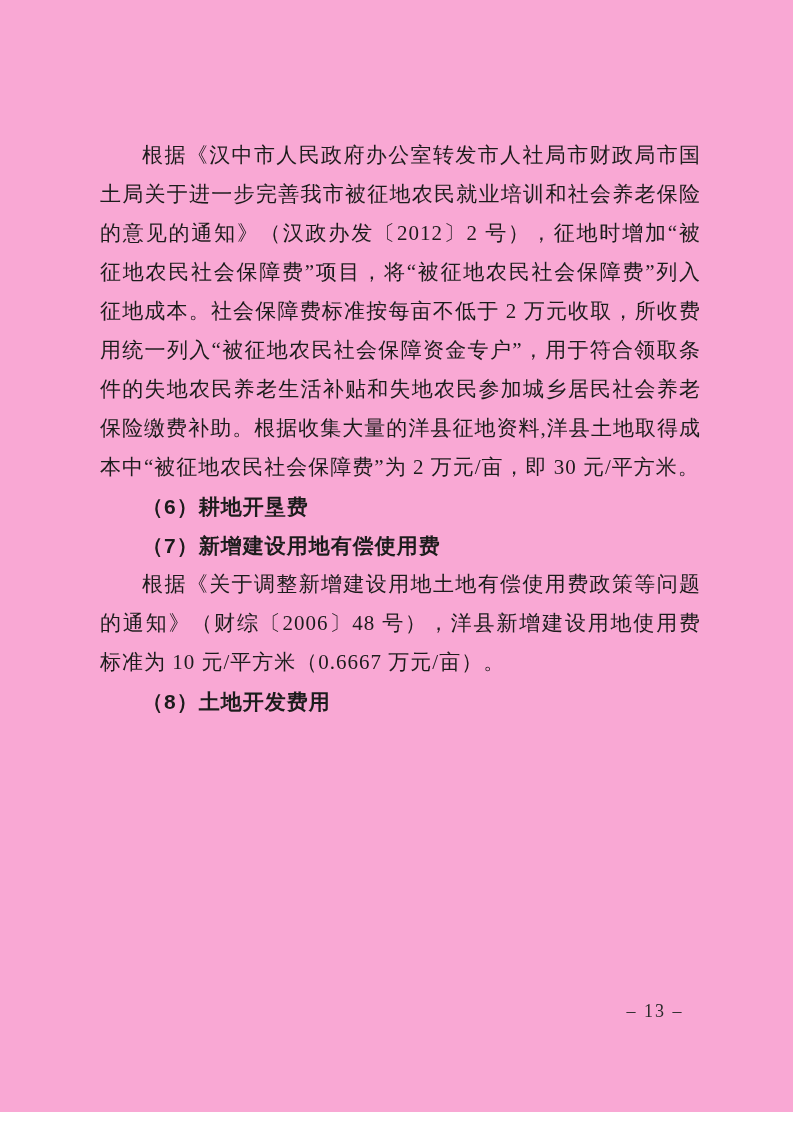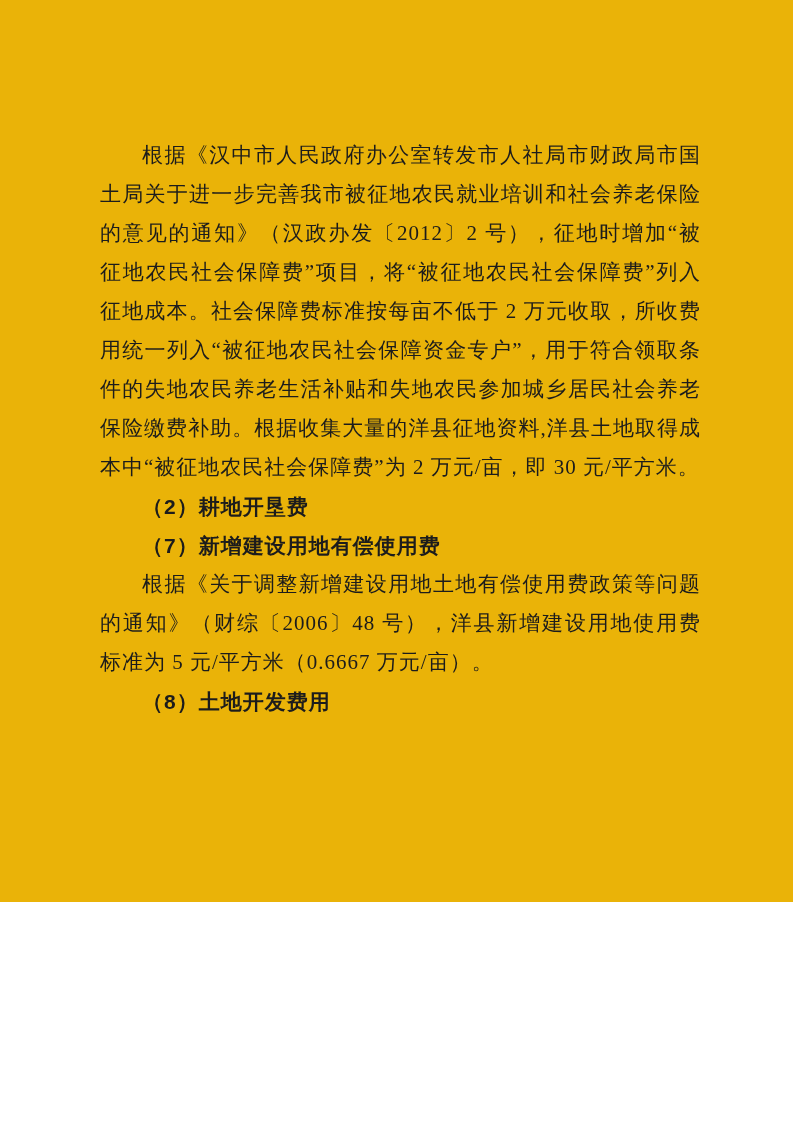--- a/index.html
+++ b/index.html
@@ -3,22 +3,22 @@
 <meta charset="utf-8">
 <style>
   html, body {
     margin: 0;
     padding: 0;
     background: #ffffff;
   }
   .page {
     position: relative;
     width: 793px;
-    height: 902px;
-    background: #eab308;
+    height: 1112px;
+    background: #f9a8d4;
     color: #1c1c1c;
     font-family: "Liberation Serif", "DejaVu Serif", serif;
     overflow: hidden;
   }
   .content {
     position: absolute;
     left: 100px;
     top: 136px;
     width: 601px;
   }
@@ -52,19 +52,19 @@
     color: #2a2a2a;
     font-family: "Liberation Serif", "DejaVu Serif", serif;
   }
 </style>
 </head>
 <body>
 
 <div class="page">
   <div class="content">
     <p class="body-para">根据《汉中市人民政府办公室转发市人社局市财政局市国土局关于进一步完善我市被征地农民就业培训和社会养老保险的意见的通知》（汉政办发〔2012〕2 号），征地时增加“被征地农民社会保障费”项目，将“被征地农民社会保障费”列入征地成本。社会保障费标准按每亩不低于 2 万元收取，所收费用统一列入“被征地农民社会保障资金专户”，用于符合领取条件的失地农民养老生活补贴和失地农民参加城乡居民社会养老保险缴费补助。根据收集大量的洋县征地资料,洋县土地取得成本中“被征地农民社会保障费”为 2 万元/亩，即 30 元/平方米。</p>
-    <p class="section-heading">（2）耕地开垦费</p>
+    <p class="section-heading">（6）耕地开垦费</p>
     <p class="section-heading">（7）新增建设用地有偿使用费</p>
-    <p class="body-para">根据《关于调整新增建设用地土地有偿使用费政策等问题的通知》（财综〔2006〕48 号），洋县新增建设用地使用费标准为 5 元/平方米（0.6667 万元/亩）。</p>
+    <p class="body-para">根据《关于调整新增建设用地土地有偿使用费政策等问题的通知》（财综〔2006〕48 号），洋县新增建设用地使用费标准为 10 元/平方米（0.6667 万元/亩）。</p>
     <p class="section-heading">（8）土地开发费用</p>
   </div>
   <div class="page-number">– 13 –</div>
 </div>
 
 </body></html>

